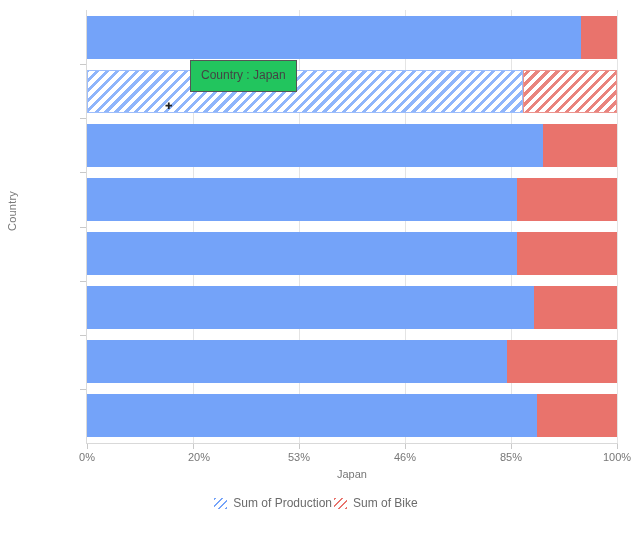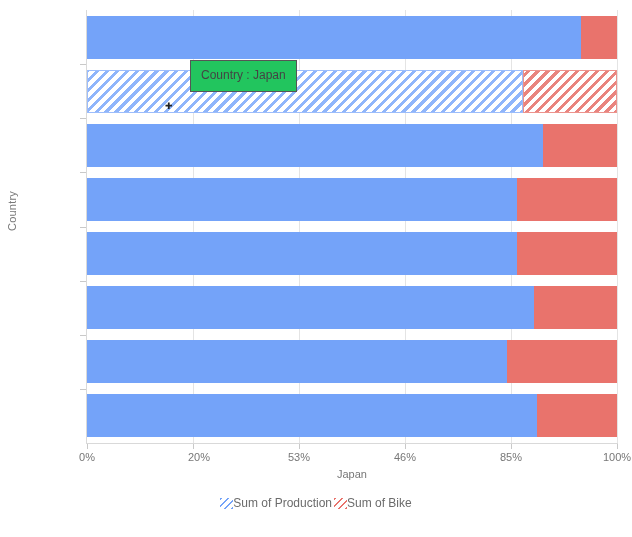--- a/index.html
+++ b/index.html
@@ -142,20 +142,21 @@
     left: 0;
     width: 632px;
     display: flex;
     justify-content: center;
     align-items: center;
     gap: 0px;
   }
   .legend-item {
     display: flex;
     align-items: center;
+    gap: 6px;
     margin: 0 1px;
   }
   .legend-swatch {
     width: 13px;
     height: 11px;
     background-color: #ffffff;
   }
   .legend-swatch.prod {
     background-image: repeating-linear-gradient(
       -45deg,

